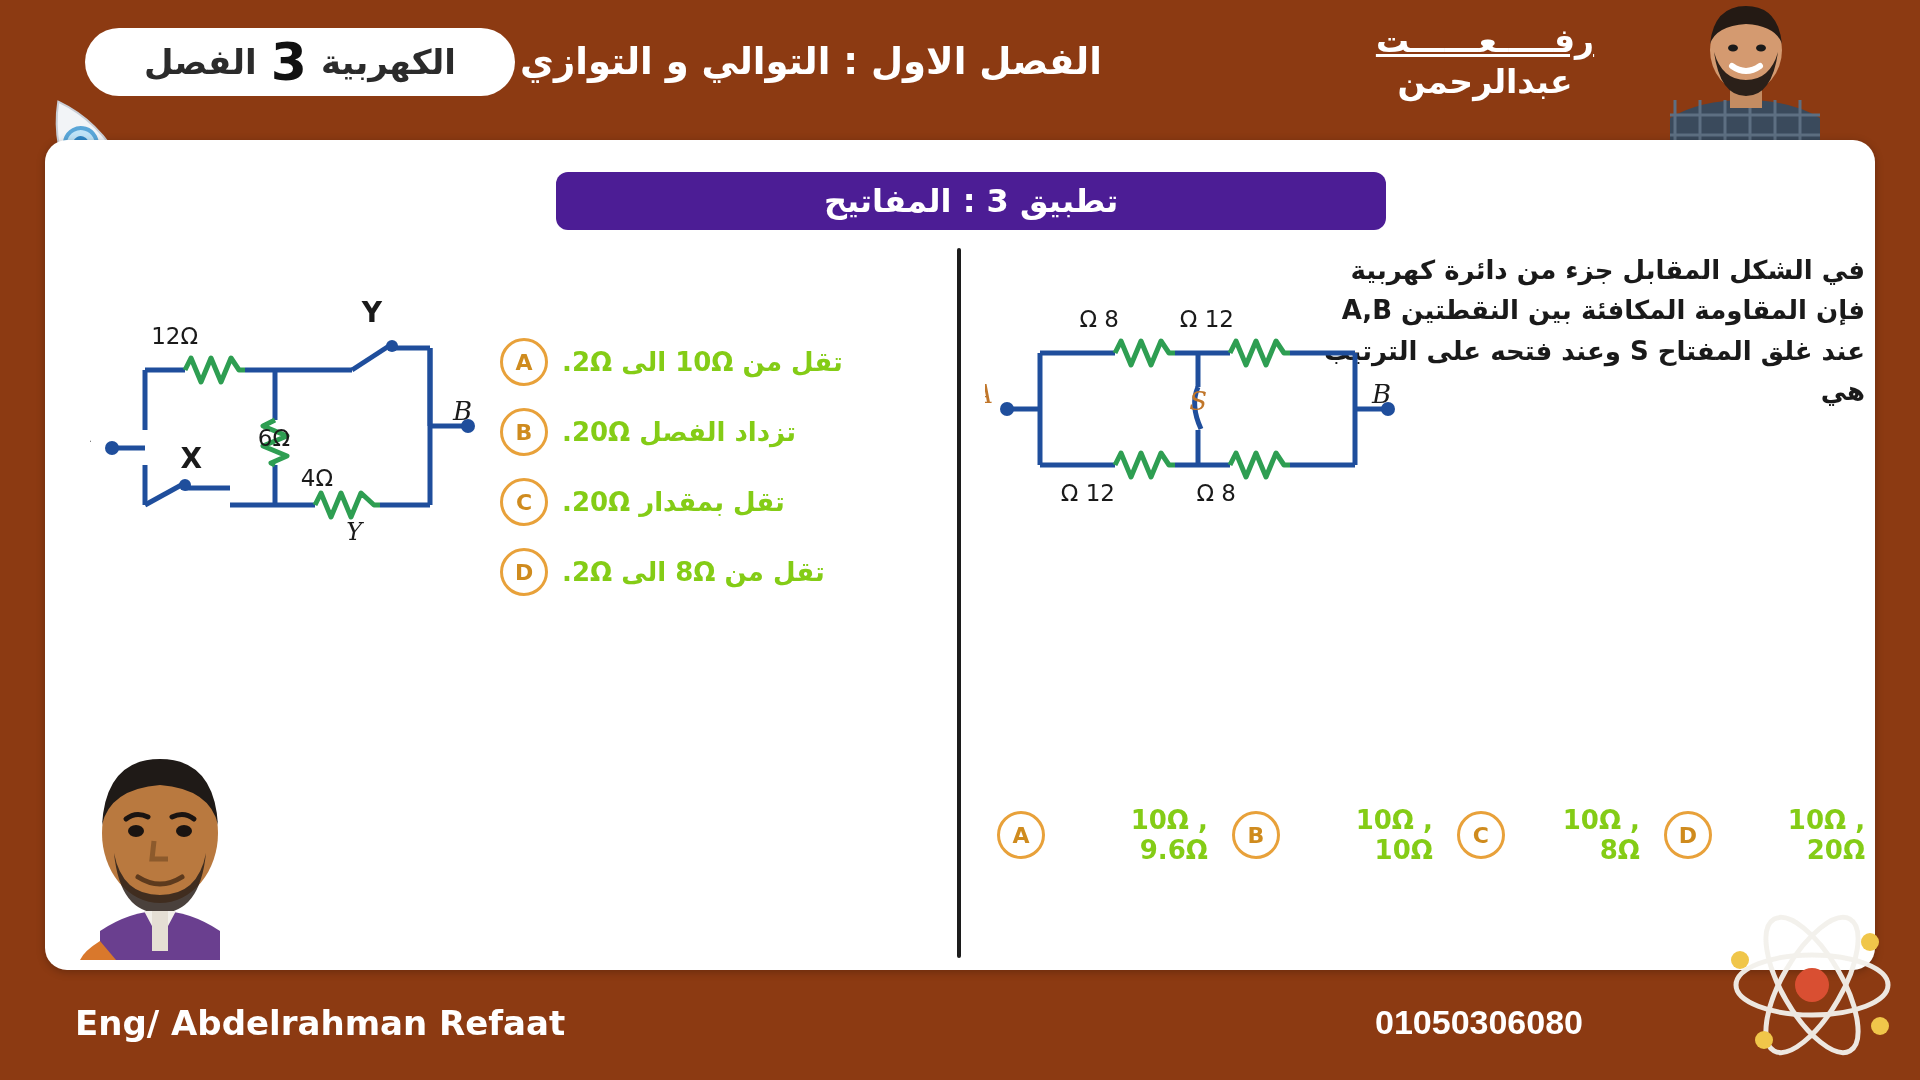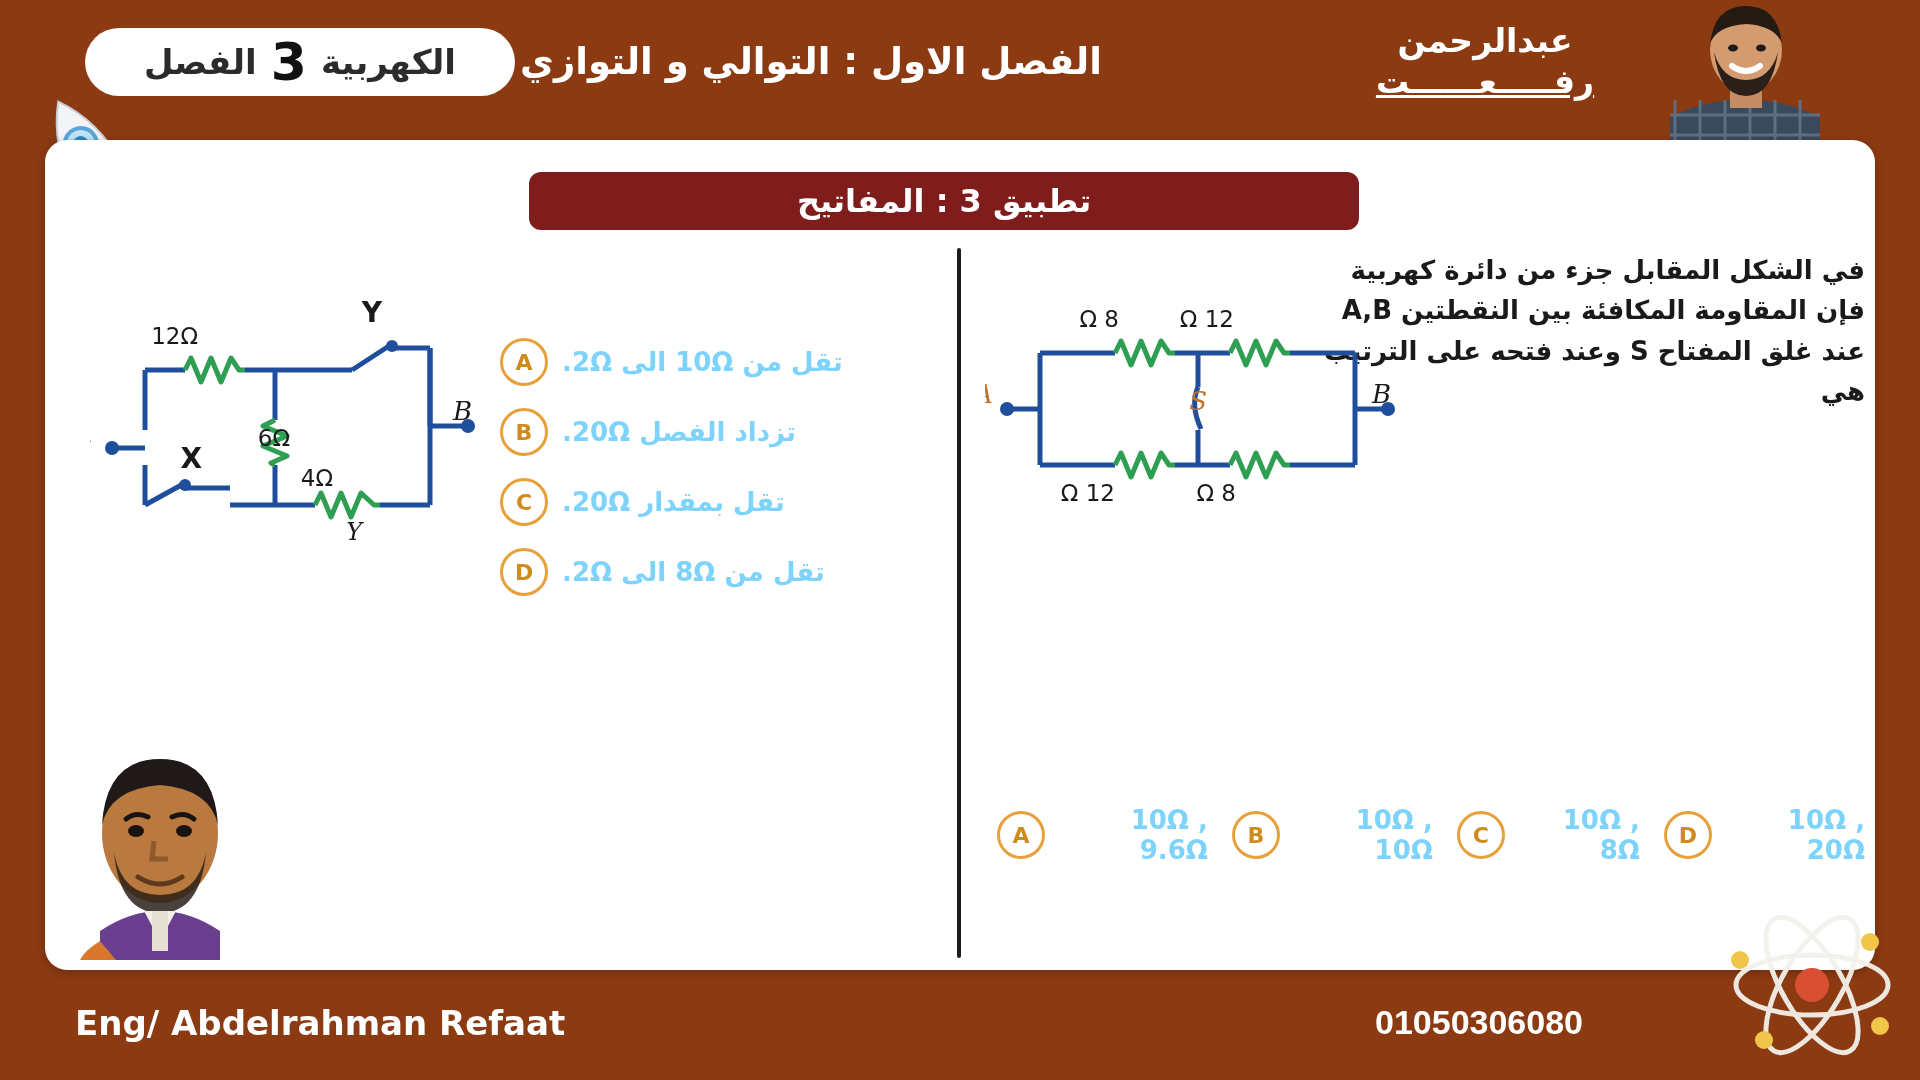--- a/index.html
+++ b/index.html
@@ -37,22 +37,22 @@
   }
   
   .rocket{position:absolute;left:18px;top:85px;width:150px;height:160px;}
   
   .card{
     position:absolute;left:45px;top:140px;width:1830px;height:830px;
     background:#ffffff;border-radius:22px;
     box-shadow:0 2px 8px rgba(0,0,0,.25);
   }
   .app-title{
-    position:absolute;left:529px;top:172px;width:830px;height:58px;
-    background:#7f1d1d;border-radius:12px;
+    position:absolute;left:556px;top:172px;width:830px;height:58px;
+    background:#4c1d95;border-radius:12px;
     display:flex;align-items:center;justify-content:center;
     color:#fff;font-size:32px;font-weight:bold;
   }
   .divider{
     position:absolute;left:957px;top:248px;width:4px;height:710px;
     background:#1c1c1c;border-radius:2px;
   }
   
   .panel{position:absolute;top:250px;height:420px;}
   .panel-right{left:985px;width:880px;}
@@ -66,21 +66,21 @@
     display:flex;align-items:center;justify-content:flex-start;
     gap:14px;margin-bottom:22px;
   }
   .bullet{
     width:42px;height:42px;border-radius:50%;
     background:#ffffff;border:3px solid #e8a13a;
     color:#cf8b1e;font-size:22px;font-weight:bold;
     display:flex;align-items:center;justify-content:center;
     flex:0 0 auto;
   }
-  .choice-label{font-size:26px;font-weight:bold;color:#7dd3fc;}
+  .choice-label{font-size:26px;font-weight:bold;color:#84cc16;}
   
   .choice-row-h{
     position:absolute;left:0;top:555px;width:880px;
     display:flex;flex-direction:row-reverse;align-items:center;
     justify-content:flex-start;gap:12px;
   }
   .choice-h{display:flex;flex-direction:row-reverse;align-items:center;gap:10px;margin-left:12px;}
   
   .avatar{position:absolute;left:60px;top:745px;width:200px;height:215px;overflow:hidden;}
   
@@ -103,22 +103,22 @@
 
   <div class="badge">
     <span class="b-small">الكهربية</span>
     <span class="b-big">3</span>
     <span class="b-small">الفصل</span>
   </div>
 
   <div class="header-title">الفصل الاول : التوالي و التوازي</div>
 
   <div class="teacher-name">
+    <div style="text-decoration:underline;">رفـــــعــــــت</div>
     <div>عبدالرحمن</div>
-    <div style="text-decoration:underline;">رفـــــعــــــت</div>
   </div>
 
   <div class="teacher-photo">
     <svg width="230" height="165" viewBox="0 0 230 165">
       <rect x="0" y="0" width="230" height="165" fill="#8c3a12"></rect>
 
       <path d="M40 165 L40 118 Q70 100 115 100 Q160 100 190 118 L190 165 Z" fill="#3a4a5c"></path>
       <g stroke="#5d6f82" stroke-width="3">
         <line x1="45" y1="100" x2="45" y2="165"></line>
           <line x1="70" y1="100" x2="70" y2="165"></line>

